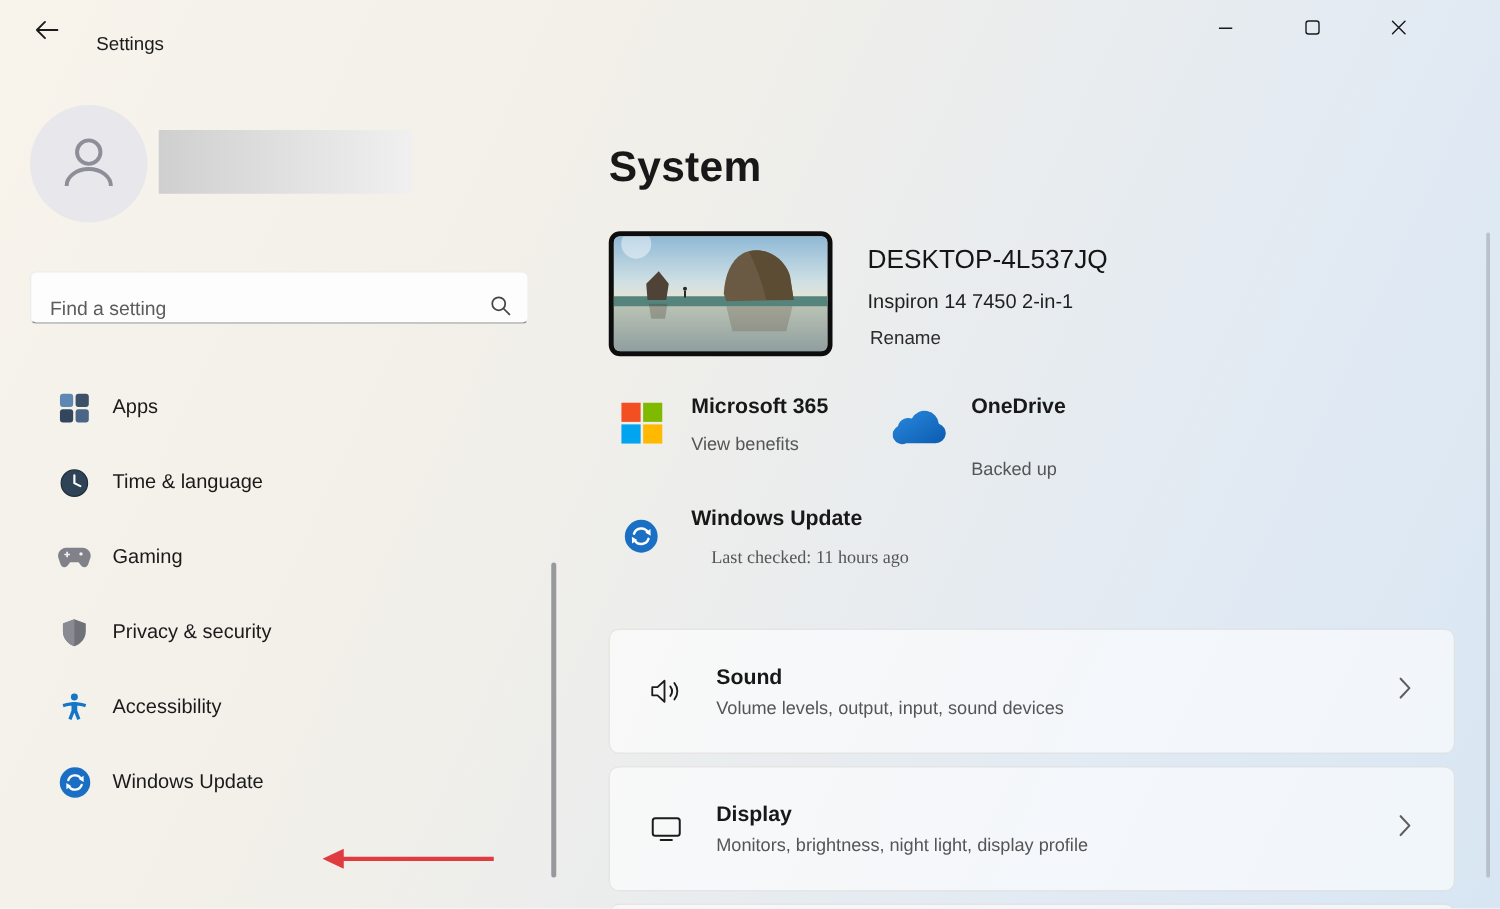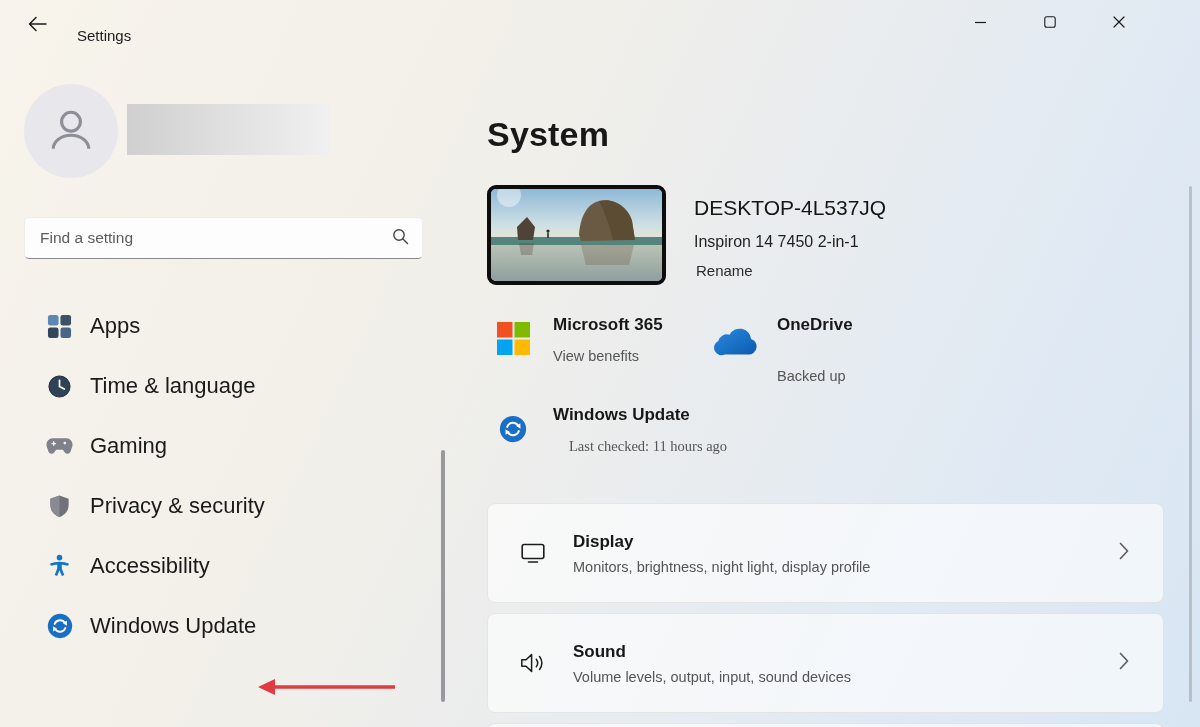--- a/index.html
+++ b/index.html
@@ -11,27 +11,27 @@
   
   .titlebar{position:absolute;top:0;left:0;width:1155px;height:48px;}
   .back-btn{position:absolute;left:20px;top:13px;width:34px;height:24px;display:flex;align-items:center;justify-content:center;background:transparent;border:none;cursor:pointer;}
   .tb-title{position:absolute;left:77px;top:27px;font-size:15px;color:#1b1b1b;}
   .win-controls{position:absolute;right:2px;top:0;display:flex;}
   .ctrl{width:69px;height:46px;display:flex;align-items:center;justify-content:center;background:transparent;border:none;cursor:pointer;}
 
   
   .avatar{position:absolute;left:24px;top:84px;width:94px;height:94px;border-radius:50%;background:#e8e8ec;display:flex;align-items:center;justify-content:center;}
   .redacted{position:absolute;left:127px;top:104px;width:203px;height:51px;background:linear-gradient(90deg,#cfcfcf 0%,#e2e2e2 55%,#f0f0f0 100%);}
-  .searchbox{position:absolute;left:24px;top:217px;width:399px;height:42px;background:#fdfdfd;border:1px solid #ececec;border-bottom:1.5px solid #8a8a8a;border-radius:5px;display:flex;align-items:center;padding:0 13px;box-sizing:border-box;gap:24px;}
+  .searchbox{position:absolute;left:24px;top:217px;width:399px;height:42px;background:#fdfdfd;border:1px solid #ececec;border-bottom:1.5px solid #8a8a8a;border-radius:5px;display:flex;align-items:flex-end;padding:0 13px;box-sizing:border-box;gap:24px;}
   .searchbox input{flex:1;border:none;outline:none;background:transparent;font-family:"Liberation Sans",sans-serif;font-size:15.5px;color:#1b1b1b;}
   .searchbox input::placeholder{color:#5c5c5c;}
   .nav{position:absolute;left:10px;top:306px;width:428px;}
   .nav-item{display:flex;align-items:center;height:40px;margin-bottom:20px;padding-left:36px;border-radius:6px;cursor:pointer;}
   .nav-icon{width:27px;height:27px;display:flex;align-items:center;justify-content:center;flex:none;}
-  .nav-label{margin-left:17px;font-size:22px;color:#1a1a1a;white-space:nowrap;}
+  .nav-label{margin-left:17px;font-size:16px;color:#1a1a1a;white-space:nowrap;}
   .sb-scroll{position:absolute;left:441px;top:450px;width:4px;height:252px;border-radius:2px;background:#97999c;}
 
   
   .page-title{position:absolute;left:487px;top:92px;font-size:34px;font-weight:700;color:#181818;letter-spacing:.2px;}
   .thumb{position:absolute;left:487px;top:185px;width:179px;height:100px;border:4px solid #0d0d0d;border-radius:9px;overflow:hidden;box-sizing:border-box;background:#cdd8da;}
   .dev-name{position:absolute;left:694px;top:196px;font-size:21px;font-weight:400;color:#151515;}
   .dev-model{position:absolute;left:694px;top:233px;font-size:16px;color:#1f1f1f;}
   .rename{position:absolute;left:696px;top:262px;font-size:15px;color:#2b2b2b;cursor:pointer;}
 
   .tile-title{position:absolute;font-size:17px;font-weight:700;color:#181818;}
@@ -233,46 +233,46 @@
         <path d="M22.6 18.4 A7 7 0 0 1 9.9 19.5" stroke="#fff" stroke-width="2.3" fill="none" stroke-linecap="round"></path>
         <polygon points="7.4,16.4 7.6,22.7 12.3,19.4" fill="#fff"></polygon>
       </svg>
   </div>
   <div class="tile-title" style="left:553px;top:405px;">Windows Update</div>
   <div class="tile-sub" style="left:569px;top:438px;font-family:Liberation Serif, serif;">Last checked: 11 hours ago</div>
 
   <div class="cards">
     <div class="card">
       <span class="card-icon">
-        <svg width="28" height="28" viewBox="0 0 28 28">
-            <rect x="3.2" y="5.5" width="21.6" height="14" rx="2" fill="none" stroke="#1c1c1c" stroke-width="1.6"></rect>
-            <path d="M9.5 23 h9" stroke="#1c1c1c" stroke-width="1.6" stroke-linecap="round"></path>
-          </svg>
-      </span>
-      <span class="card-text">
-        <div class="t">Display</div>
-        <div class="s">Monitors, brightness, night light, display profile</div>
-      </span>
-      <span class="card-chevron">
-        <svg width="10" height="18" viewBox="0 0 10 18">
-            <path d="M1.5 1.5 L8.5 9 L1.5 16.5" fill="none" stroke="#5f5f5f" stroke-width="1.7" stroke-linecap="round" stroke-linejoin="round"></path>
-          </svg>
-      </span>
-    </div>
-    <div class="card">
-      <span class="card-icon">
         <svg width="30" height="28" viewBox="0 0 30 28">
             <path d="M3 10.5 v7 h4.5 l6 5.5 v-18 l-6 5.5 z" fill="none" stroke="#1c1c1c" stroke-width="1.6" stroke-linejoin="round"></path>
             <path d="M18.5 10 a6.5 6.5 0 0 1 0 8" fill="none" stroke="#1c1c1c" stroke-width="1.6" stroke-linecap="round"></path>
             <path d="M22 7 a11 11 0 0 1 0 14" fill="none" stroke="#1c1c1c" stroke-width="1.6" stroke-linecap="round"></path>
           </svg>
       </span>
       <span class="card-text">
         <div class="t">Sound</div>
         <div class="s">Volume levels, output, input, sound devices</div>
+      </span>
+      <span class="card-chevron">
+        <svg width="10" height="18" viewBox="0 0 10 18">
+            <path d="M1.5 1.5 L8.5 9 L1.5 16.5" fill="none" stroke="#5f5f5f" stroke-width="1.7" stroke-linecap="round" stroke-linejoin="round"></path>
+          </svg>
+      </span>
+    </div>
+    <div class="card">
+      <span class="card-icon">
+        <svg width="28" height="28" viewBox="0 0 28 28">
+            <rect x="3.2" y="5.5" width="21.6" height="14" rx="2" fill="none" stroke="#1c1c1c" stroke-width="1.6"></rect>
+            <path d="M9.5 23 h9" stroke="#1c1c1c" stroke-width="1.6" stroke-linecap="round"></path>
+          </svg>
+      </span>
+      <span class="card-text">
+        <div class="t">Display</div>
+        <div class="s">Monitors, brightness, night light, display profile</div>
       </span>
       <span class="card-chevron">
         <svg width="10" height="18" viewBox="0 0 10 18">
             <path d="M1.5 1.5 L8.5 9 L1.5 16.5" fill="none" stroke="#5f5f5f" stroke-width="1.7" stroke-linecap="round" stroke-linejoin="round"></path>
           </svg>
       </span>
     </div>
     <div class="card partial"></div>
   </div>
 

